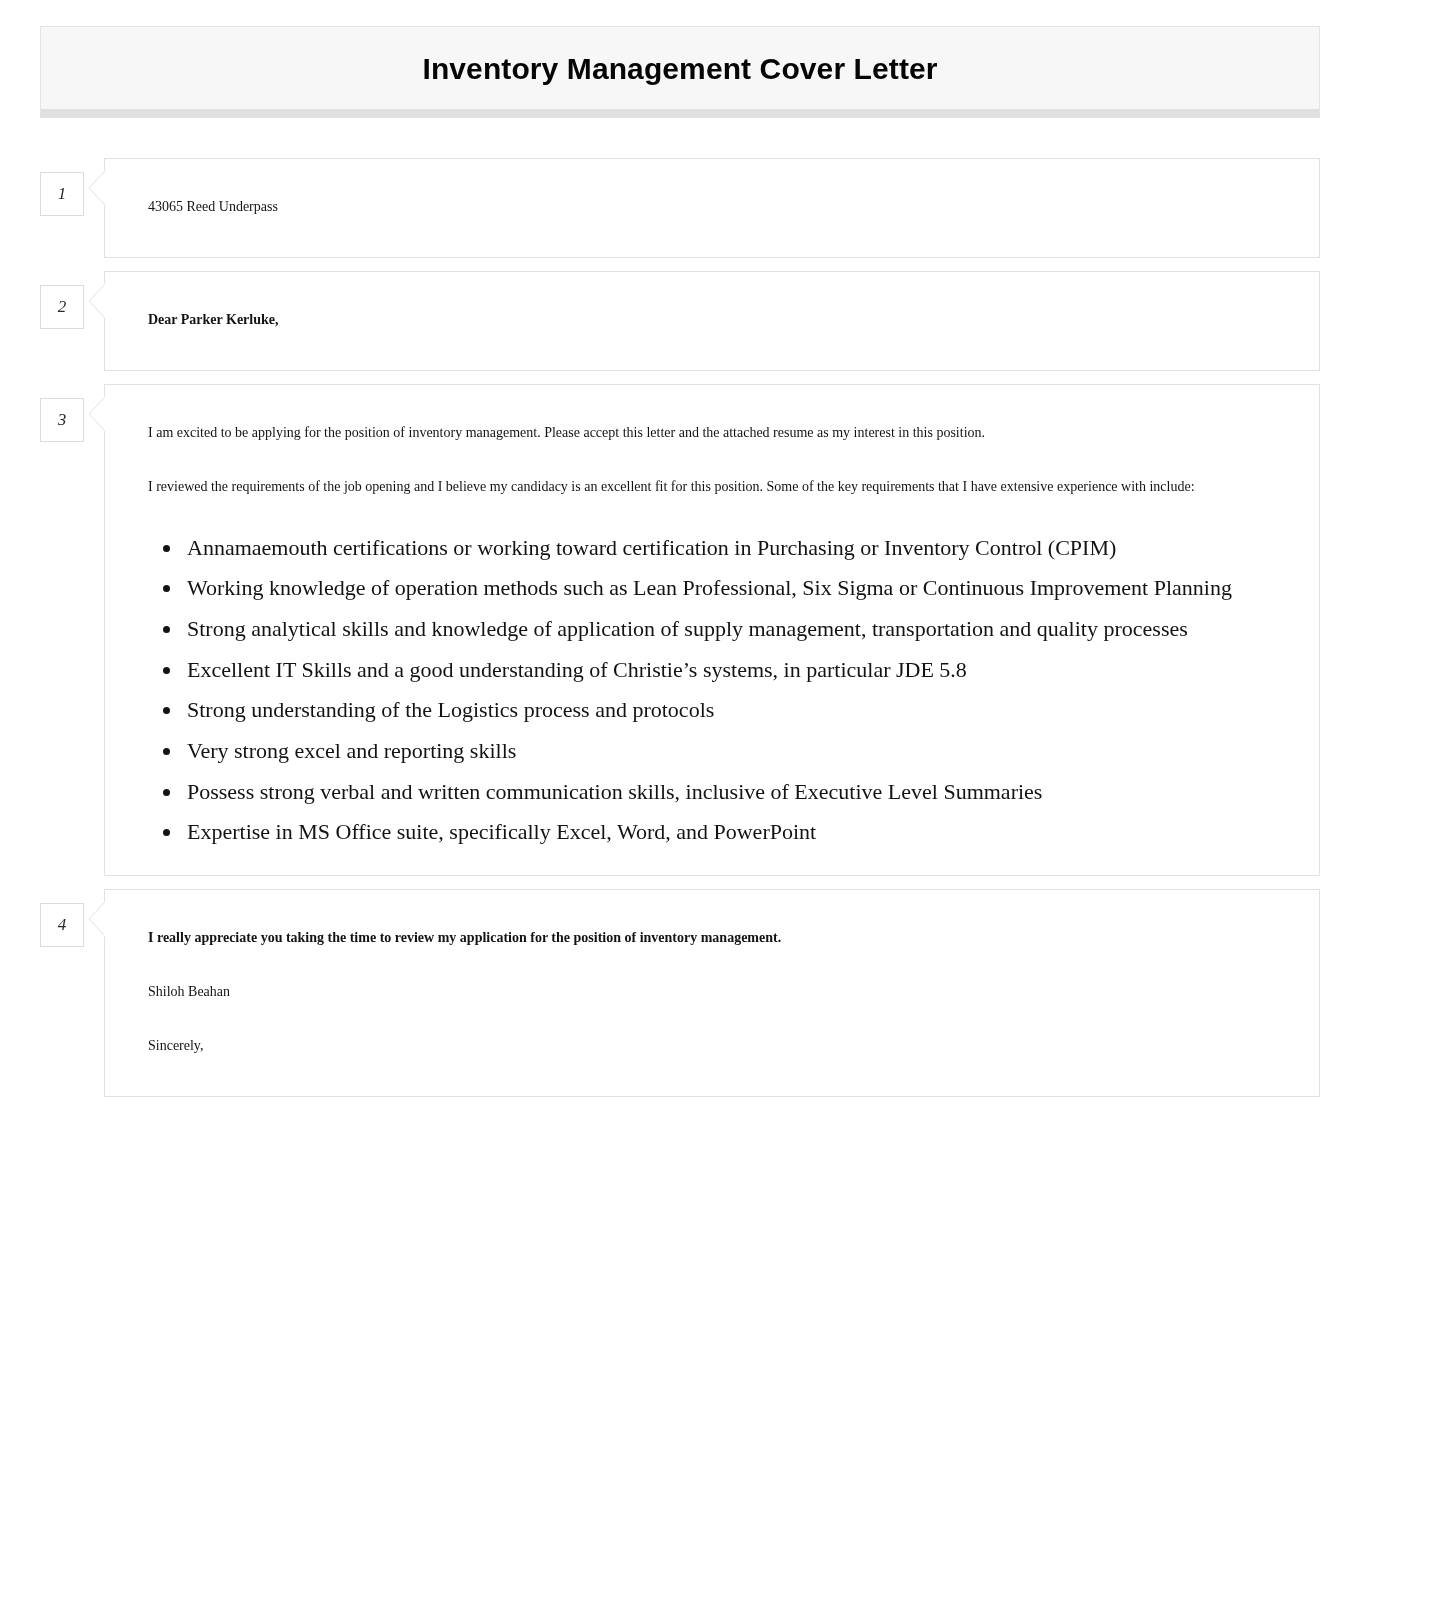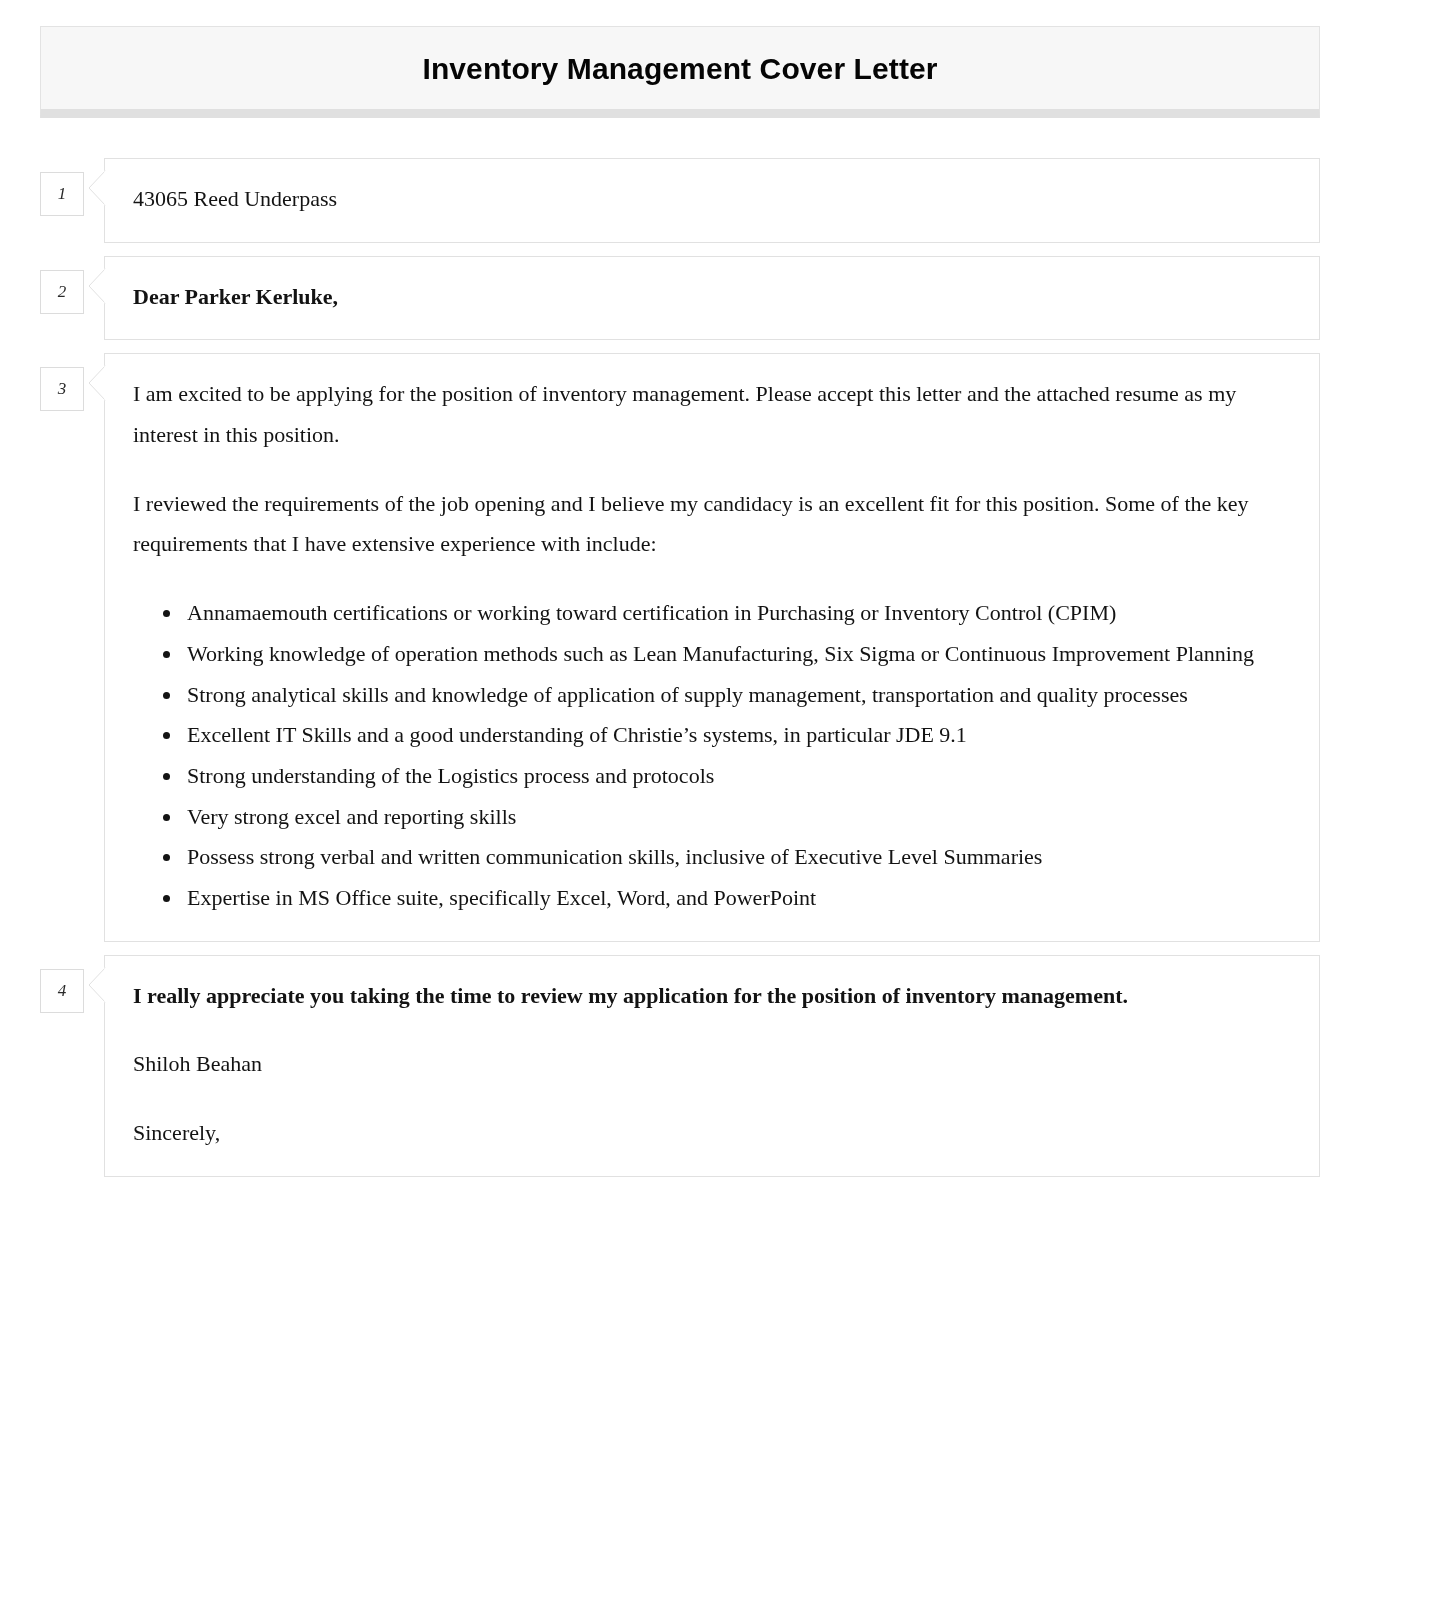--- a/index.html
+++ b/index.html
@@ -83,22 +83,22 @@
     left: -17px;
     top: 11px;
     width: 18px;
     height: 36px;
     pointer-events: none;
   }
   .notch svg { display: block; }
 
   
   .section-body p {
-    margin: 0;
-    font-size: 22px;
+    margin: 15px;
+    font-size: 14px;
     line-height: 1.85;
     color: #131313;
   }
   .section-body p + p {
     margin-top: 28px;
   }
   .section-body p.bold {
     font-weight: bold;
   }
   .section-body ul {
@@ -174,23 +174,23 @@
         <span class="notch">
           <svg width="18" height="36" viewBox="0 0 18 36">
             <path d="M17.5 0.5 L1 18 L17.5 35.5" fill="#ffffff" stroke="#e1e1e1" stroke-width="1"></path>
             <line x1="17.5" y1="0.5" x2="17.5" y2="35.5" stroke="#ffffff" stroke-width="2"></line>
           </svg>
         </span>
         <p>I am excited to be applying for the position of inventory management. Please accept this letter and the attached resume as my interest in this position.</p>
         <p>I reviewed the requirements of the job opening and I believe my candidacy is an excellent fit for this position. Some of the key requirements that I have extensive experience with include:</p>
         <ul>
           <li>Annamaemouth certifications or working toward certification in Purchasing or Inventory Control (CPIM)</li>
-          <li>Working knowledge of operation methods such as Lean Manufacturing, Six Sigma or Continuous Improvement Planning</li>
+          <li>Working knowledge of operation methods such as Lean Professional, Six Sigma or Continuous Improvement Planning</li>
           <li>Strong analytical skills and knowledge of application of supply management, transportation and quality processes</li>
-          <li>Excellent IT Skills and a good understanding of Christie’s systems, in particular JDE 9.1</li>
+          <li>Excellent IT Skills and a good understanding of Christie’s systems, in particular JDE 5.8</li>
           <li>Strong understanding of the Logistics process and protocols</li>
           <li>Very strong excel and reporting skills</li>
           <li>Possess strong verbal and written communication skills, inclusive of Executive Level Summaries</li>
           <li>Expertise in MS Office suite, specifically Excel, Word, and PowerPoint</li>
         </ul>
       </div>
     </div>
 
     <div class="section">
       <div class="section-number">

